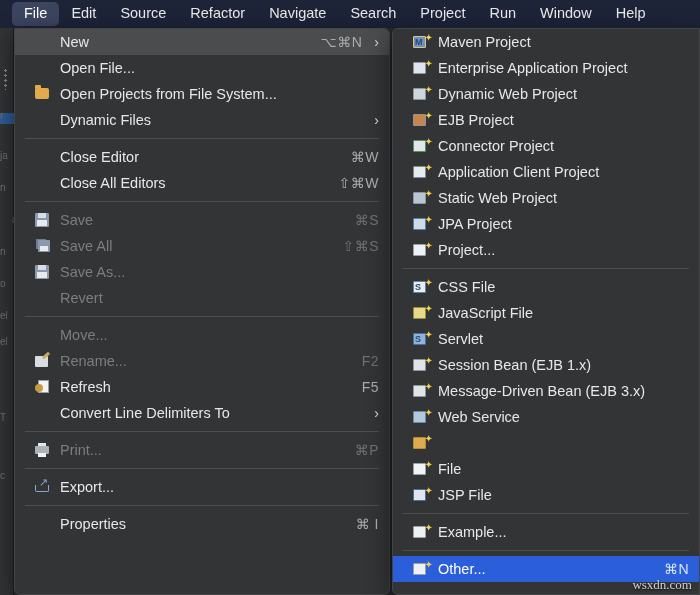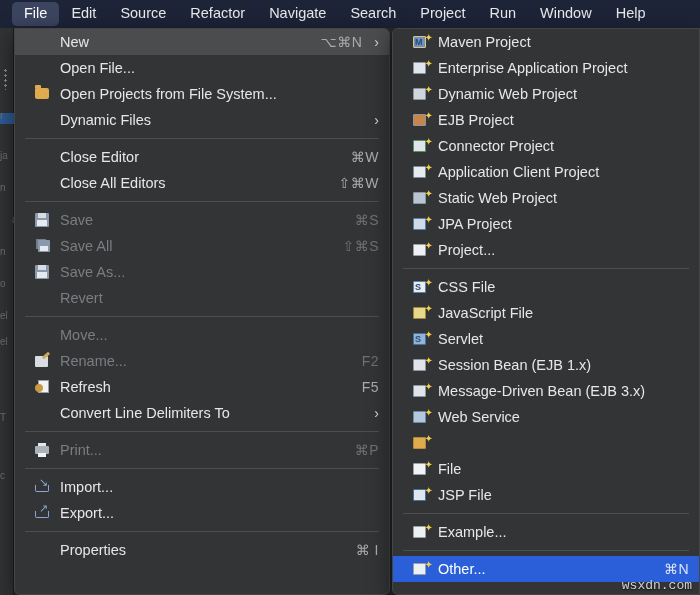--- a/index.html
+++ b/index.html
@@ -247,21 +247,21 @@
   }
 
   
   #watermark {
     position: absolute;
     right: 8px; bottom: 2px;
     color: #cfd3d6;
     font-size: 13px;
     z-index: 90;
     text-shadow: 0 1px 2px rgba(0,0,0,.8);
-    font-family: Liberation Mono, monospace;
+    font-family: Liberation Serif, serif;
     margin-left: 35px;
   }
 </style>
 </head>
 <body>
 
 <div id="bg-ide">
   <div id="bg-left-strip"></div>
   <div id="bg-dots"></div>
   <div id="bg-sel"></div>
@@ -376,26 +376,20 @@
     <div class="menu-item disabled">
       <span class="mi-icon">
         <span class="ic ic-printer"></span>
       </span>
       <span class="mi-label">Print...</span>
       <span class="mi-shortcut">⌘P</span>
     </div>
     <div class="menu-sep"></div>
     <div class="menu-item">
       <span class="mi-icon">
-        <span class="ic ic-tray ic-arrow-in"></span>
-      </span>
-      <span class="mi-label">Import...</span>
-    </div>
-    <div class="menu-item">
-      <span class="mi-icon">
         <span class="ic ic-tray ic-arrow-out"></span>
       </span>
       <span class="mi-label">Export...</span>
     </div>
     <div class="menu-sep"></div>
     <div class="menu-item">
       <span class="mi-icon"></span>
       <span class="mi-label">Properties</span>
       <span class="mi-shortcut">⌘ I</span>
     </div>

